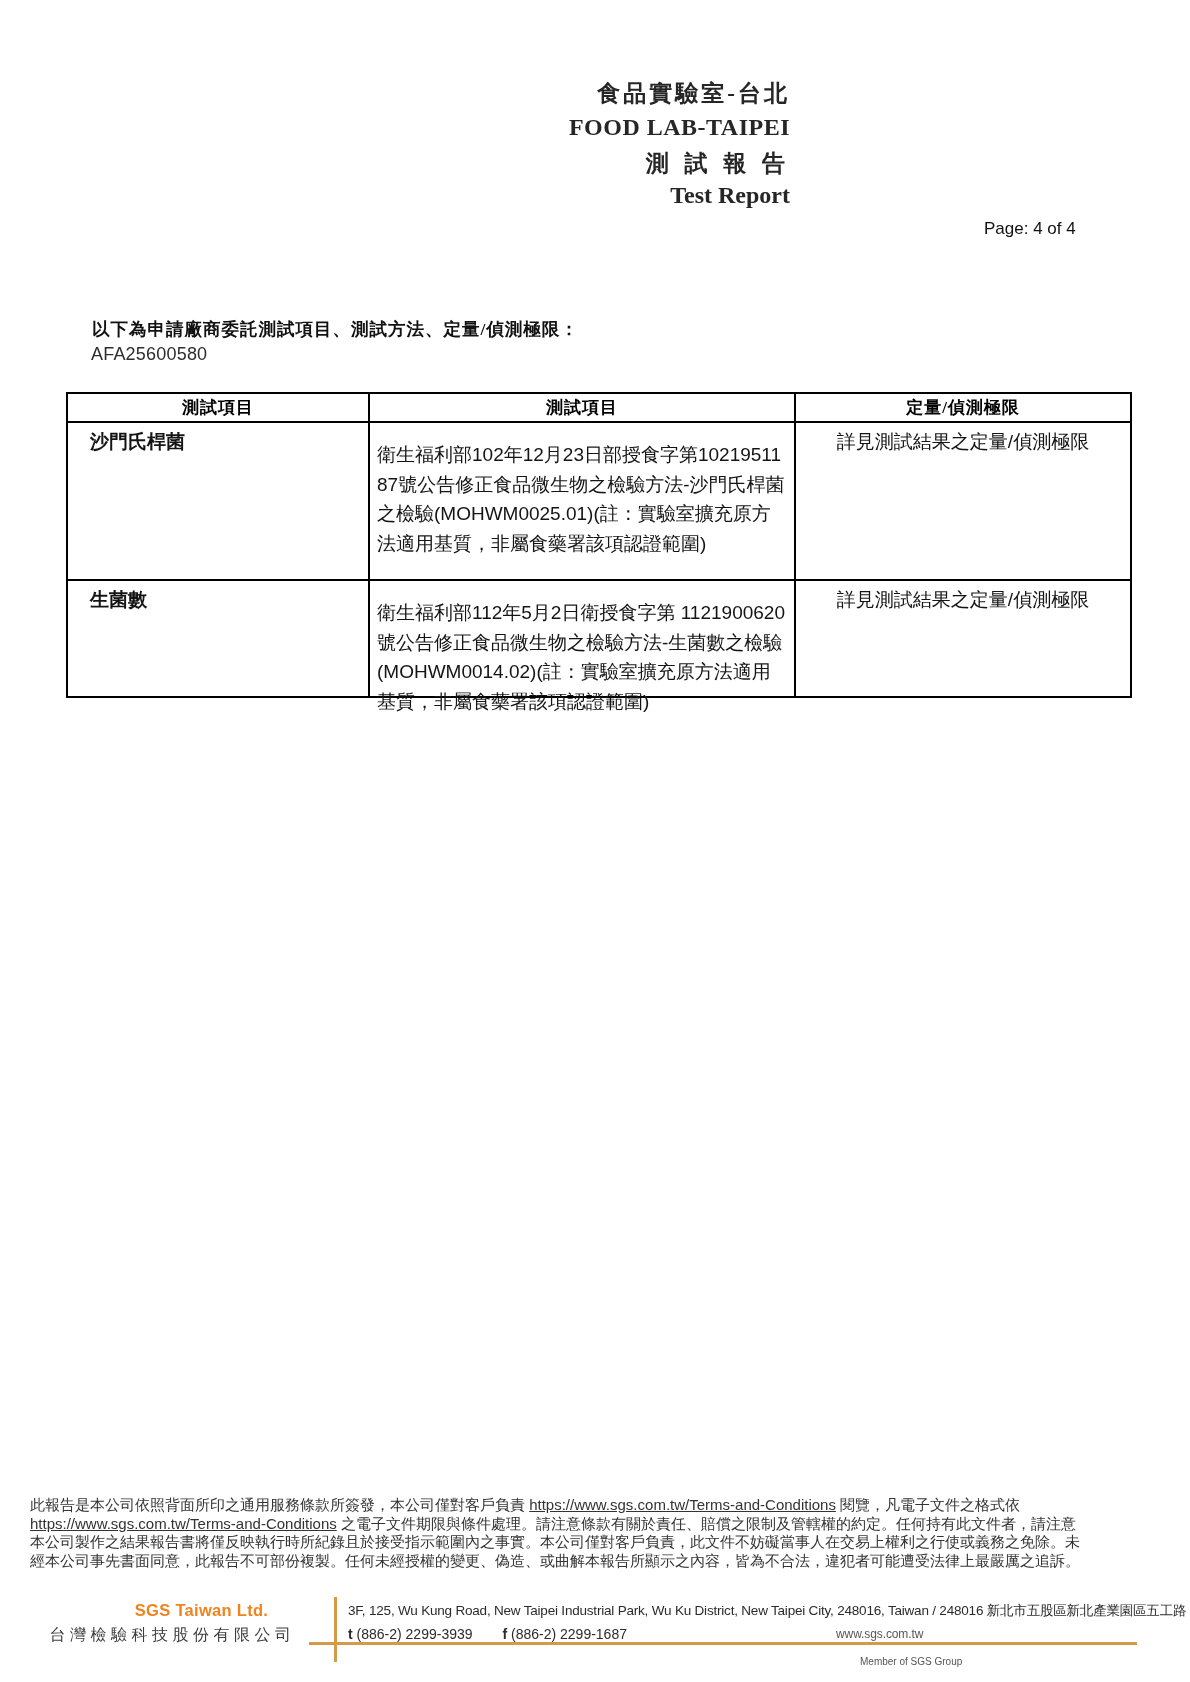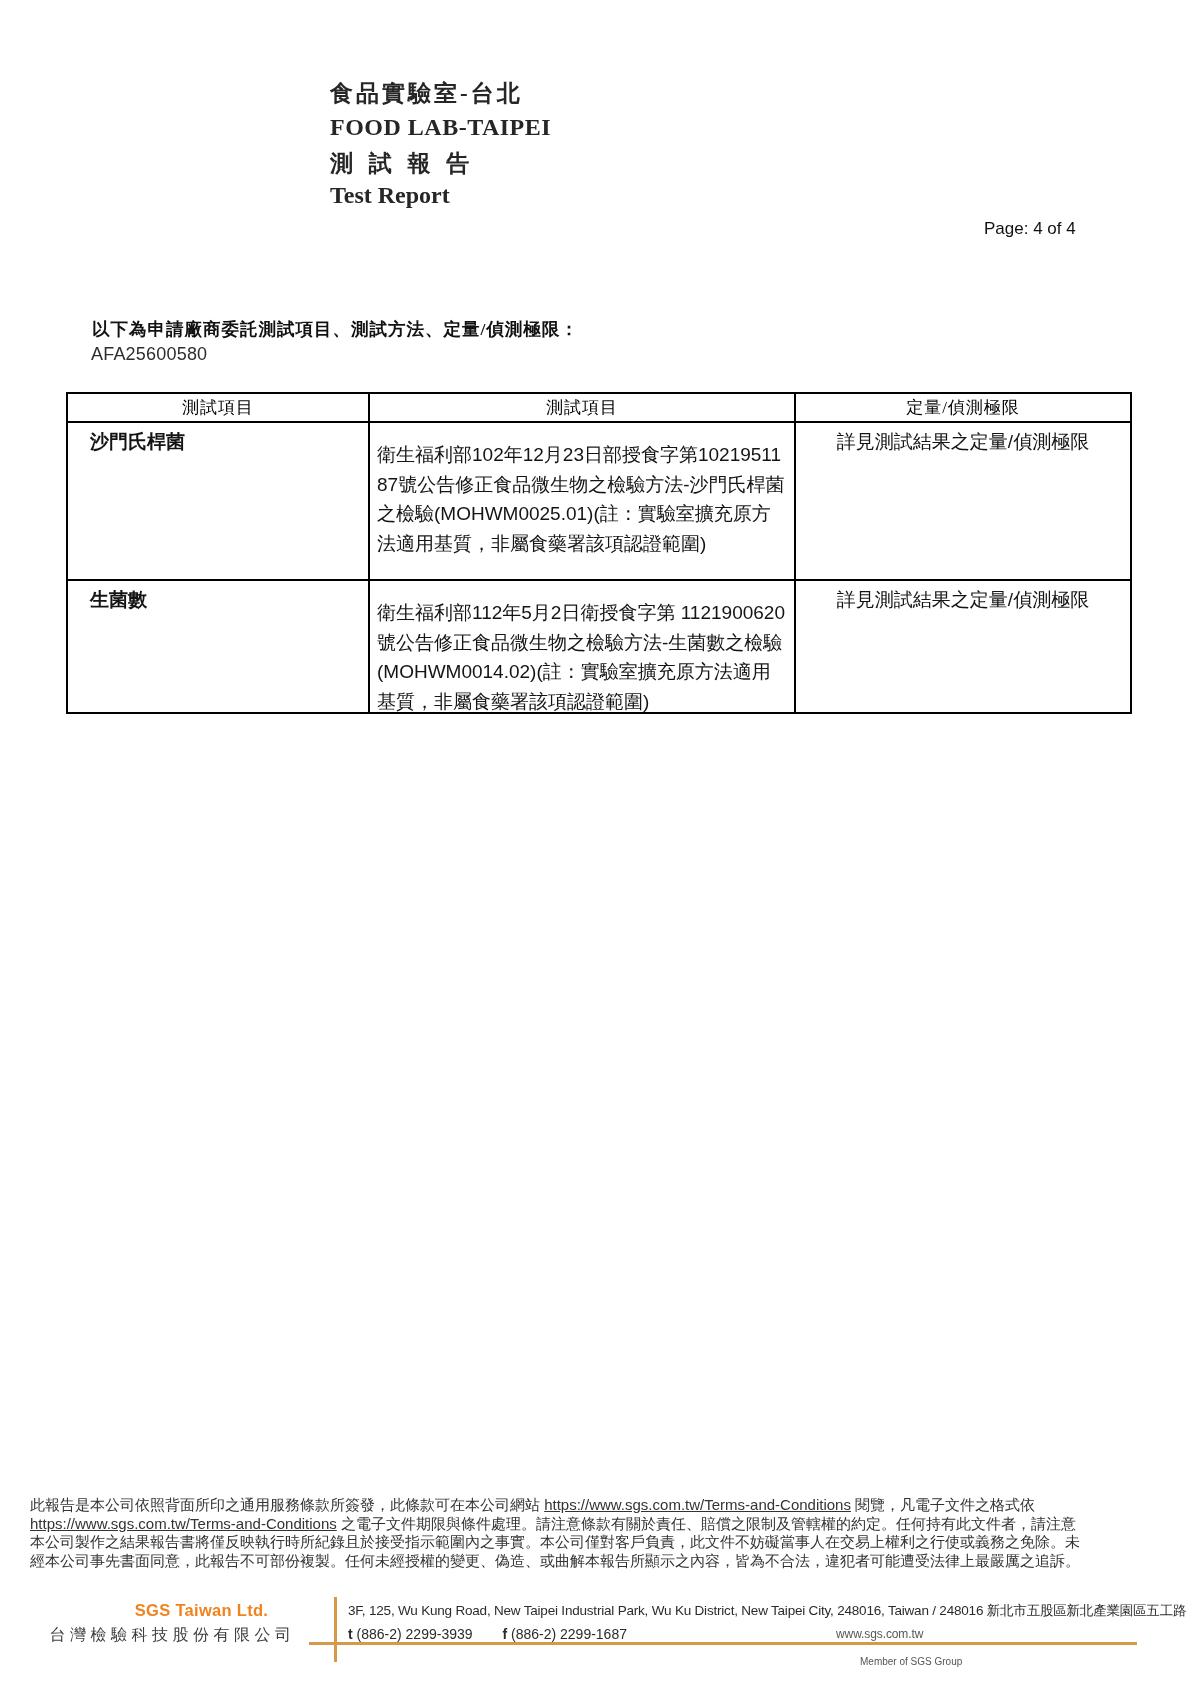--- a/index.html
+++ b/index.html
@@ -21,21 +21,21 @@
   .logo svg{position:absolute;left:0;top:8px;overflow:visible;}
   .logo svg text{
     font-family:"DejaVu Sans", sans-serif;
     font-weight:bold;
     fill:var(--logo-gray,#57585a);
   }
   .logo-vline{position:absolute;left:167px;top:4px;width:3px;height:124px;background:var(--brand-orange,#f0831e);}
   .logo-hline{position:absolute;left:-3px;top:104px;width:192px;height:3px;background:var(--brand-orange,#f0831e);}
   .title-block{
     position:absolute;left:330px;top:78px;width:460px;
-    text-align:left;
+    text-align:right;
     font-family:"Liberation Serif", serif;
     font-weight:bold;color:#262626;
   }
   .title-zh{font-size:23px;letter-spacing:3px;}
   .title-en{font-size:24px;margin-top:5px;letter-spacing:0.5px;}
   .report-zh{font-size:23px;margin-top:7px;letter-spacing:5px;}
   .report-en{font-size:24px;margin-top:3px;}
   .page-num{position:absolute;left:984px;top:219px;font-size:17px;color:#111;}
 
   
@@ -47,28 +47,28 @@
   .report-no{position:absolute;left:91px;top:344px;font-size:18px;color:#2d2d2d;letter-spacing:0.2px;}
 
   .tbl{
     position:absolute;left:66px;top:392px;width:1066px;
     border:2px solid #000;box-sizing:border-box;background:#fff;
   }
   .trow{display:flex;box-sizing:border-box;}
   .trow + .trow{border-top:2px solid #000;}
   .thead{height:27px;}
   .r1{height:158px;}
-  .r2{height:133px;}
+  .r2{height:117px;}
   .c{box-sizing:border-box;}
   .c1{width:302px;border-right:2px solid #000;}
   .c2{width:426px;border-right:2px solid #000;}
   .c3{flex:1;}
   .th{
     display:flex;align-items:center;justify-content:center;
-    font-family:"Liberation Serif", serif;font-weight:normal;font-size:17px;
+    font-family:"Liberation Serif", serif;font-weight:bold;font-size:17px;
     letter-spacing:1px;color:#000;
   }
   .td{font-size:19px;line-height:29.5px;color:#141414;}
   .td.c1{padding:4px 8px 0 22px;font-weight:bold;}
   .td.c2{padding:17px 5px 0 7px;word-break:break-all;}
   .td.c3{padding:4px 14px 0 14px;text-align:center;}
 
   
   .disclaimer{
     position:absolute;left:30px;top:1496px;width:1150px;
@@ -131,21 +131,21 @@
       <div class="c c3 td">詳見測試結果之定量/偵測極限</div>
     </div>
     <div class="trow r2">
       <div class="c c1 td">生菌數</div>
       <div class="c c2 td">衛生福利部112年5月2日衛授食字第 1121900620號公告修正食品微生物之檢驗方法-生菌數之檢驗(MOHWM0014.02)(註：實驗室擴充原方法適用基質，非屬食藥署該項認證範圍)</div>
       <div class="c c3 td">詳見測試結果之定量/偵測極限</div>
     </div>
   </div>
 
   <div class="disclaimer">
-    <div class="dl"><span>此報告是本公司依照背面所印之通用服務條款所簽發，此條款可在本公司網站 </span><span class="url">https://www.sgs.com.tw/Terms-and-Conditions</span><span> 閱覽，凡電子文件之格式依</span></div>
+    <div class="dl"><span>此報告是本公司依照背面所印之通用服務條款所簽發，本公司僅對客戶負責 </span><span class="url">https://www.sgs.com.tw/Terms-and-Conditions</span><span> 閱覽，凡電子文件之格式依</span></div>
     <div class="dl"><span class="url">https://www.sgs.com.tw/Terms-and-Conditions</span><span> 之電子文件期限與條件處理。請注意條款有關於責任、賠償之限制及管轄權的約定。任何持有此文件者，請注意</span></div>
     <div class="dl">本公司製作之結果報告書將僅反映執行時所紀錄且於接受指示範圍內之事實。本公司僅對客戶負責，此文件不妨礙當事人在交易上權利之行使或義務之免除。未</div>
     <div class="dl">經本公司事先書面同意，此報告不可部份複製。任何未經授權的變更、偽造、或曲解本報告所顯示之內容，皆為不合法，違犯者可能遭受法律上最嚴厲之追訴。</div>
   </div>
 
   <div class="co-left">
     <div class="co-name-en">SGS Taiwan Ltd.</div>
     <div class="co-name-zh">台灣檢驗科技股份有限公司</div>
   </div>
 

